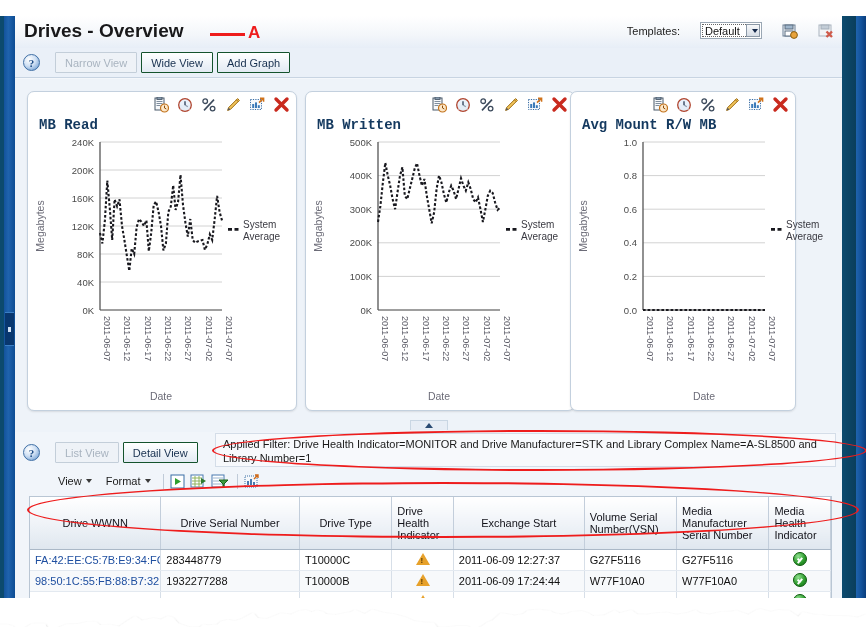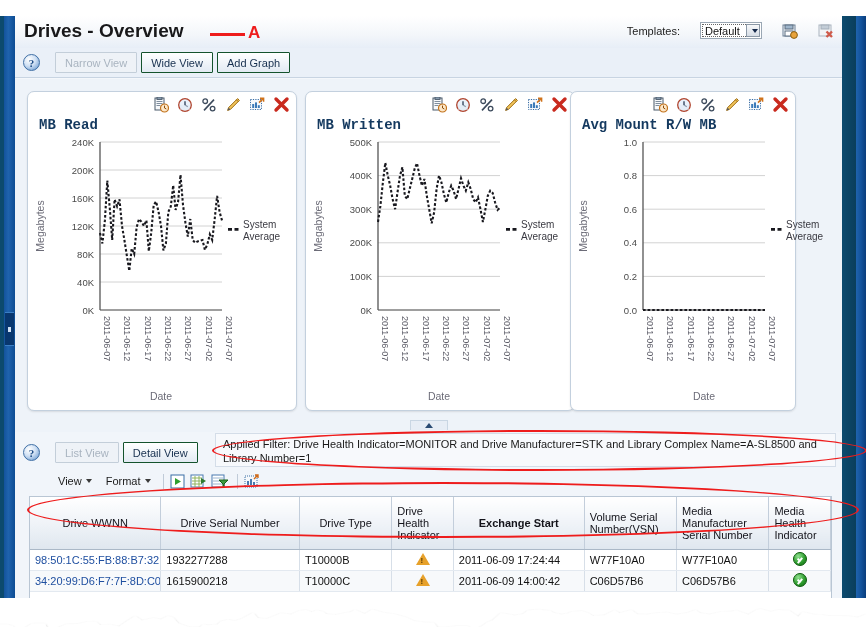--- a/index.html
+++ b/index.html
@@ -544,27 +544,37 @@
       </div>
 
       <div class="table-wrap">
         <table>
           <thead>
               <tr>
                 <th style="width: 17%;">Drive WWNN</th>
                 <th style="width: 18%;">Drive Serial Number</th>
                 <th style="width: 12%;">Drive Type</th>
                 <th class="hl" style="width: 8%;">Drive Health Indicator</th>
-                <th style="width: 17%; font-weight: bold;">Exchange Start</th>
+                <th style="width: 17%;">Exchange Start</th>
                 <th class="hl" style="width: 12%;">Volume Serial Number(VSN)</th>
                 <th class="hl" style="width: 12%;">Media Manufacturer Serial Number</th>
                 <th class="hl" style="width: 8%;">Media Health Indicator</th>
               </tr>
             </thead>
           <tbody>
+              <tr>
+                <td class="wwnn">FA:42:EE:C5:7B:E9:34:FC</td>
+                <td>283448779</td>
+                <td>T10000C</td>
+                <td class="ctr"><span class="warn-ico"></span></td>
+                <td>2011-06-09 12:27:37</td>
+                <td>G27F5116</td>
+                <td>G27F5116</td>
+                <td class="ctr"><span class="ok-ico"></span></td>
+              </tr>
               <tr>
                 <td class="wwnn">98:50:1C:55:FB:88:B7:32</td>
                 <td>1932277288</td>
                 <td>T10000B</td>
                 <td class="ctr"><span class="warn-ico"></span></td>
                 <td>2011-06-09 17:24:44</td>
                 <td>W77F10A0</td>
                 <td>W77F10A0</td>
                 <td class="ctr"><span class="ok-ico"></span></td>
               </tr>

